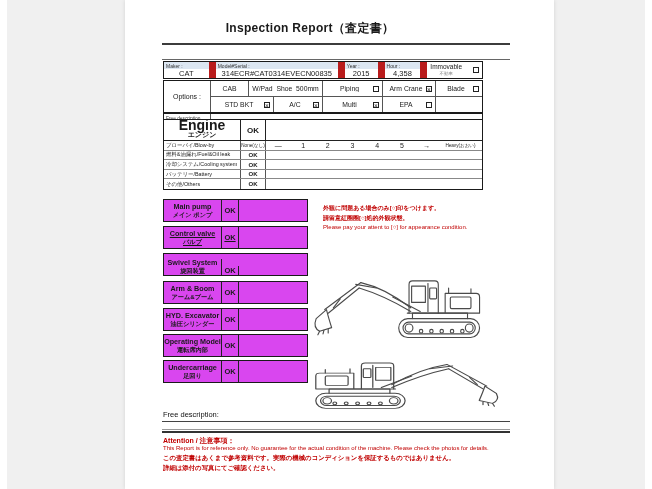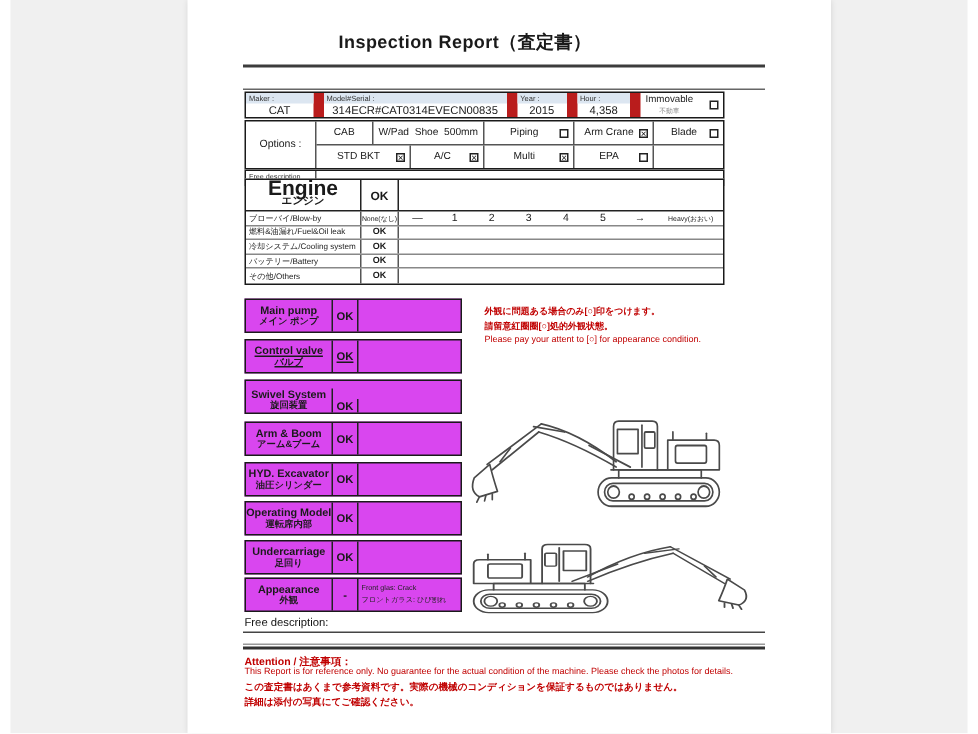--- a/index.html
+++ b/index.html
@@ -276,31 +276,20 @@
     </div>
     <div class="abs item-box" style="top:360px;">
       <div class="item-label">
         <div class="item-en">Undercarriage</div>
         <div class="item-ja">足回り</div>
       </div>
       <div class="item-status">OK</div>
       <div class="item-comment">
         <div></div>
         <div></div>
-      </div>
-    </div>
-    <div class="abs item-box" style="top:385px;">
-      <div class="item-label">
-        <div class="item-en">Appearance</div>
-        <div class="item-ja">外観</div>
-      </div>
-      <div class="item-status">-</div>
-      <div class="item-comment">
-        <div>Front glas: Crack</div>
-        <div>フロントガラス: ひび割れ</div>
       </div>
     </div>
 
     <div class="abs app-note">
       <div class="jz">外観に問題ある場合のみ[○]印をつけます。</div>
       <div class="jz">請留意紅圈圈[○]処的外観状態。</div>
       <div class="en">Please pay your attent to [○] for appearance condition.</div>
     </div>
 
     <svg width="0" height="0" style="position:absolute" aria-hidden="true">

